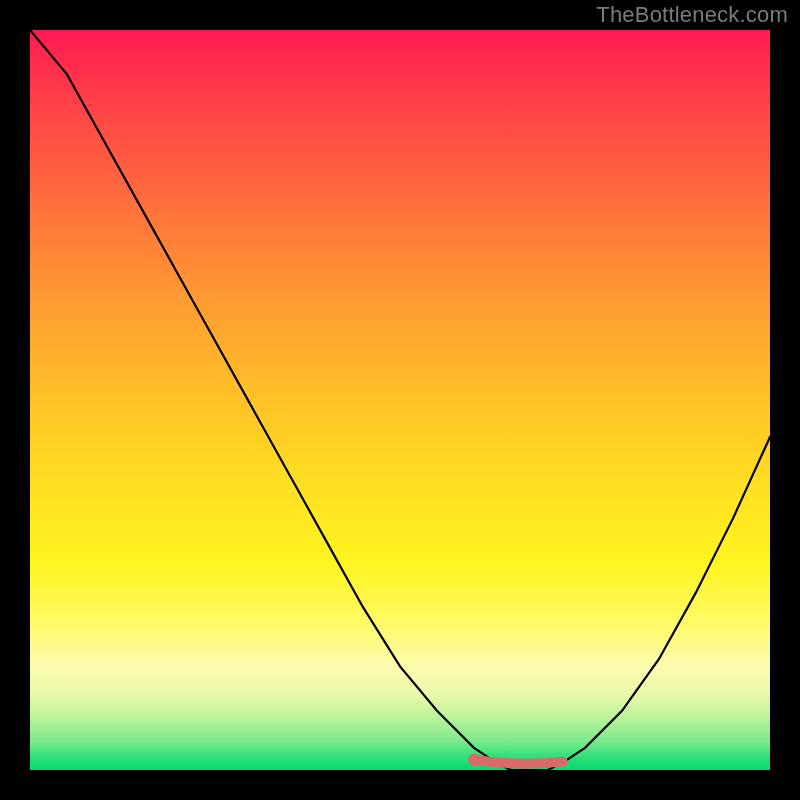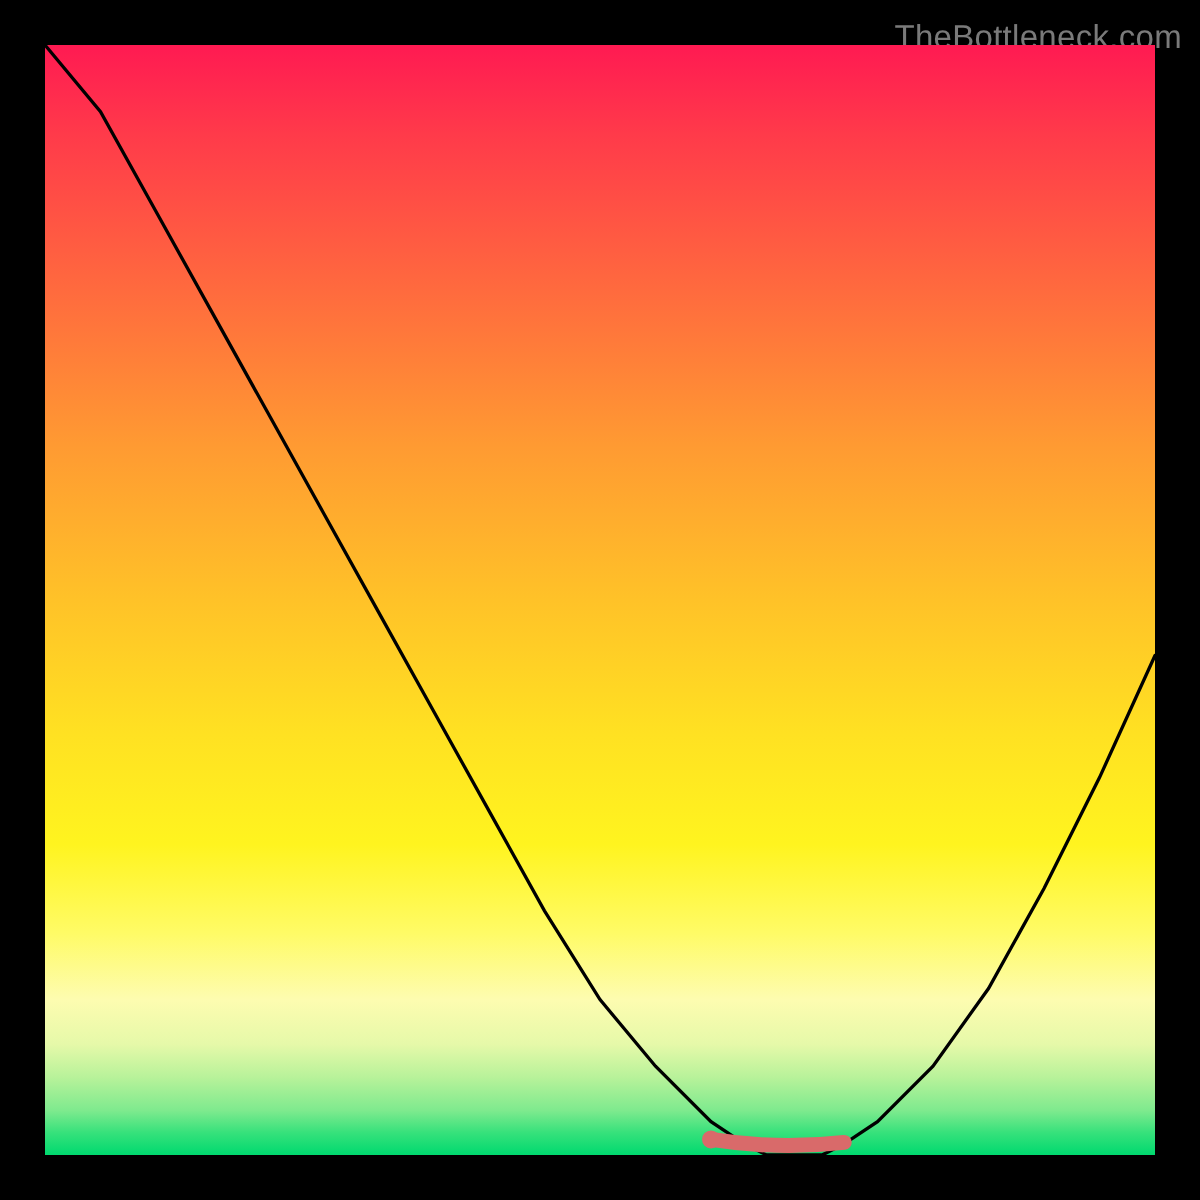--- a/index.html
+++ b/index.html
@@ -37,21 +37,21 @@
       #fdfcb0 86%,
       #e6f9a9 90%,
       #b8f29a 93%,
       #7eea8e 96%,
       #36e17b 98%,
       #00d96f 100%
     );
   }
   .attribution {
     position: absolute;
-    top: 12px;
+    top: 2px;
     right: 12px;
     color: #7a7a7a;
     font-size: 22px;
     font-weight: 500;
     letter-spacing: 0.2px;
     user-select: none;
   }
   svg.curve {
     position: absolute;
     left: 0;

